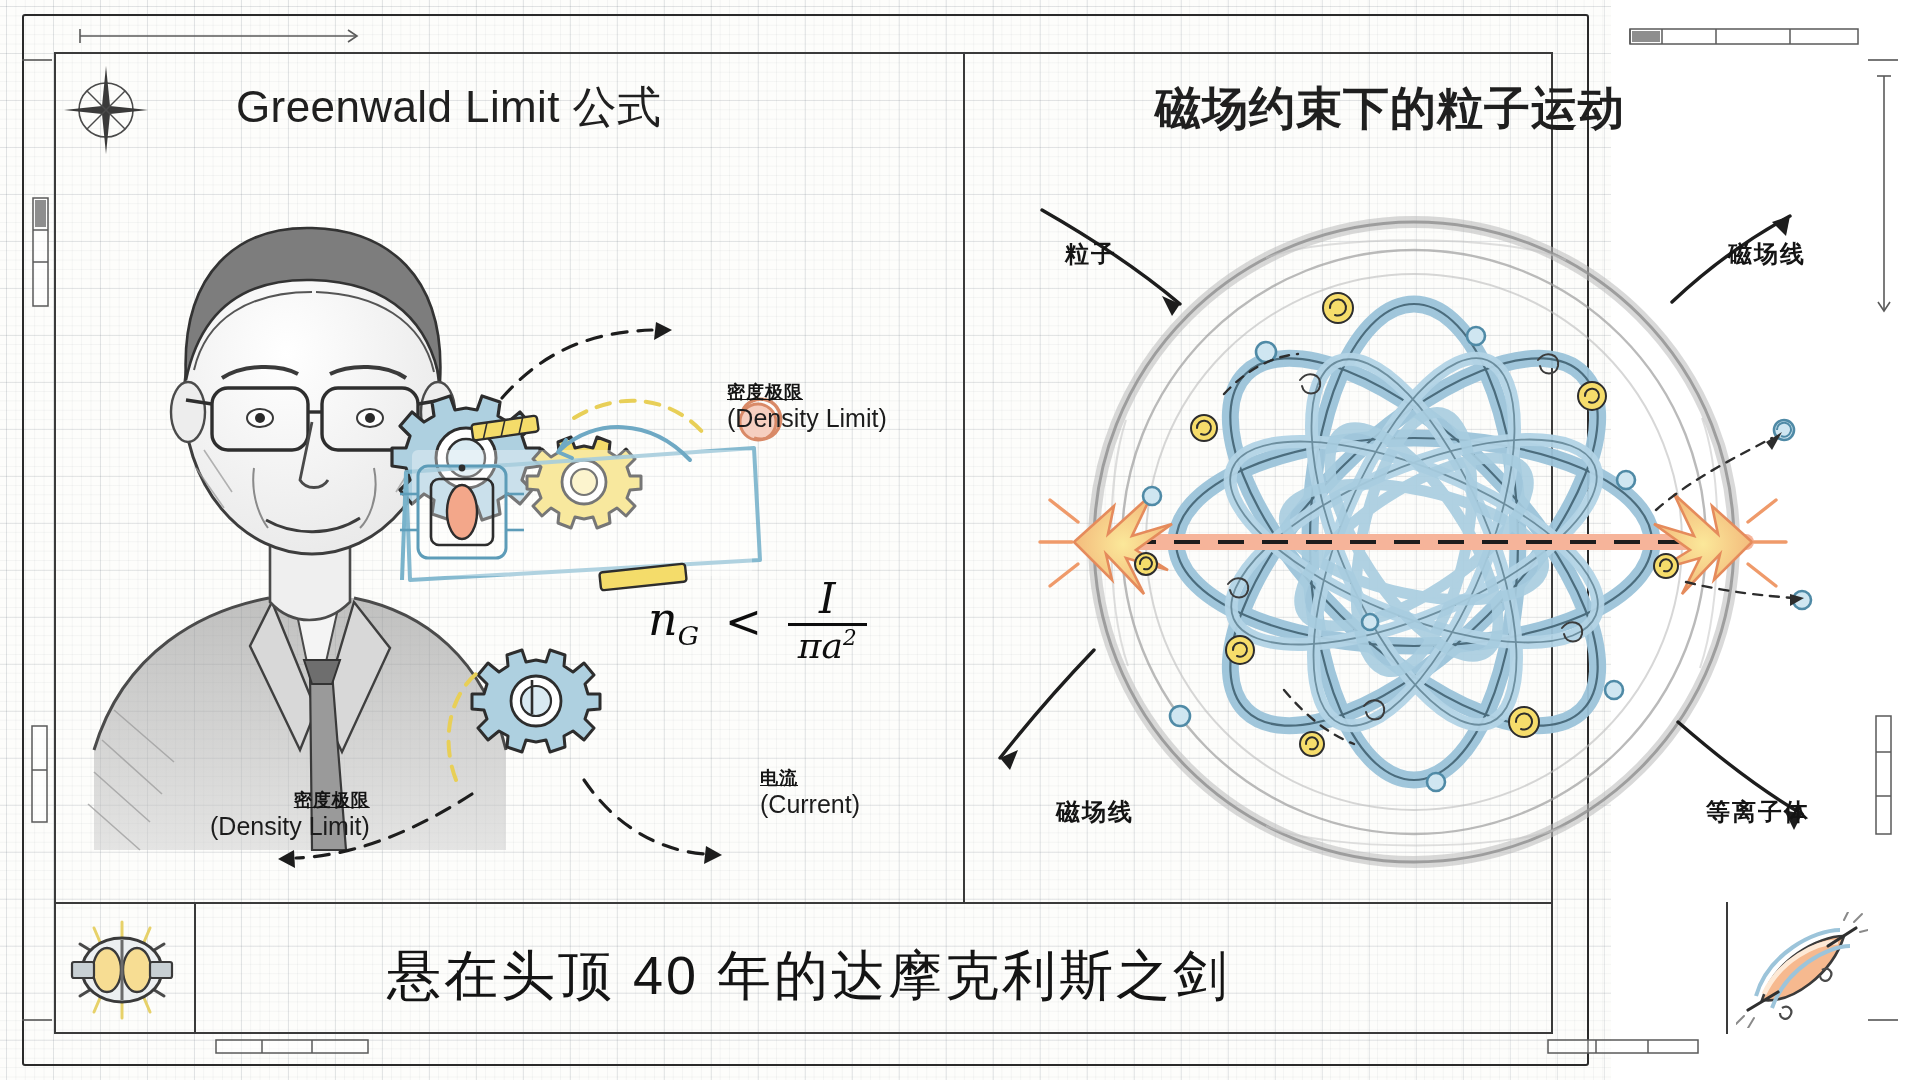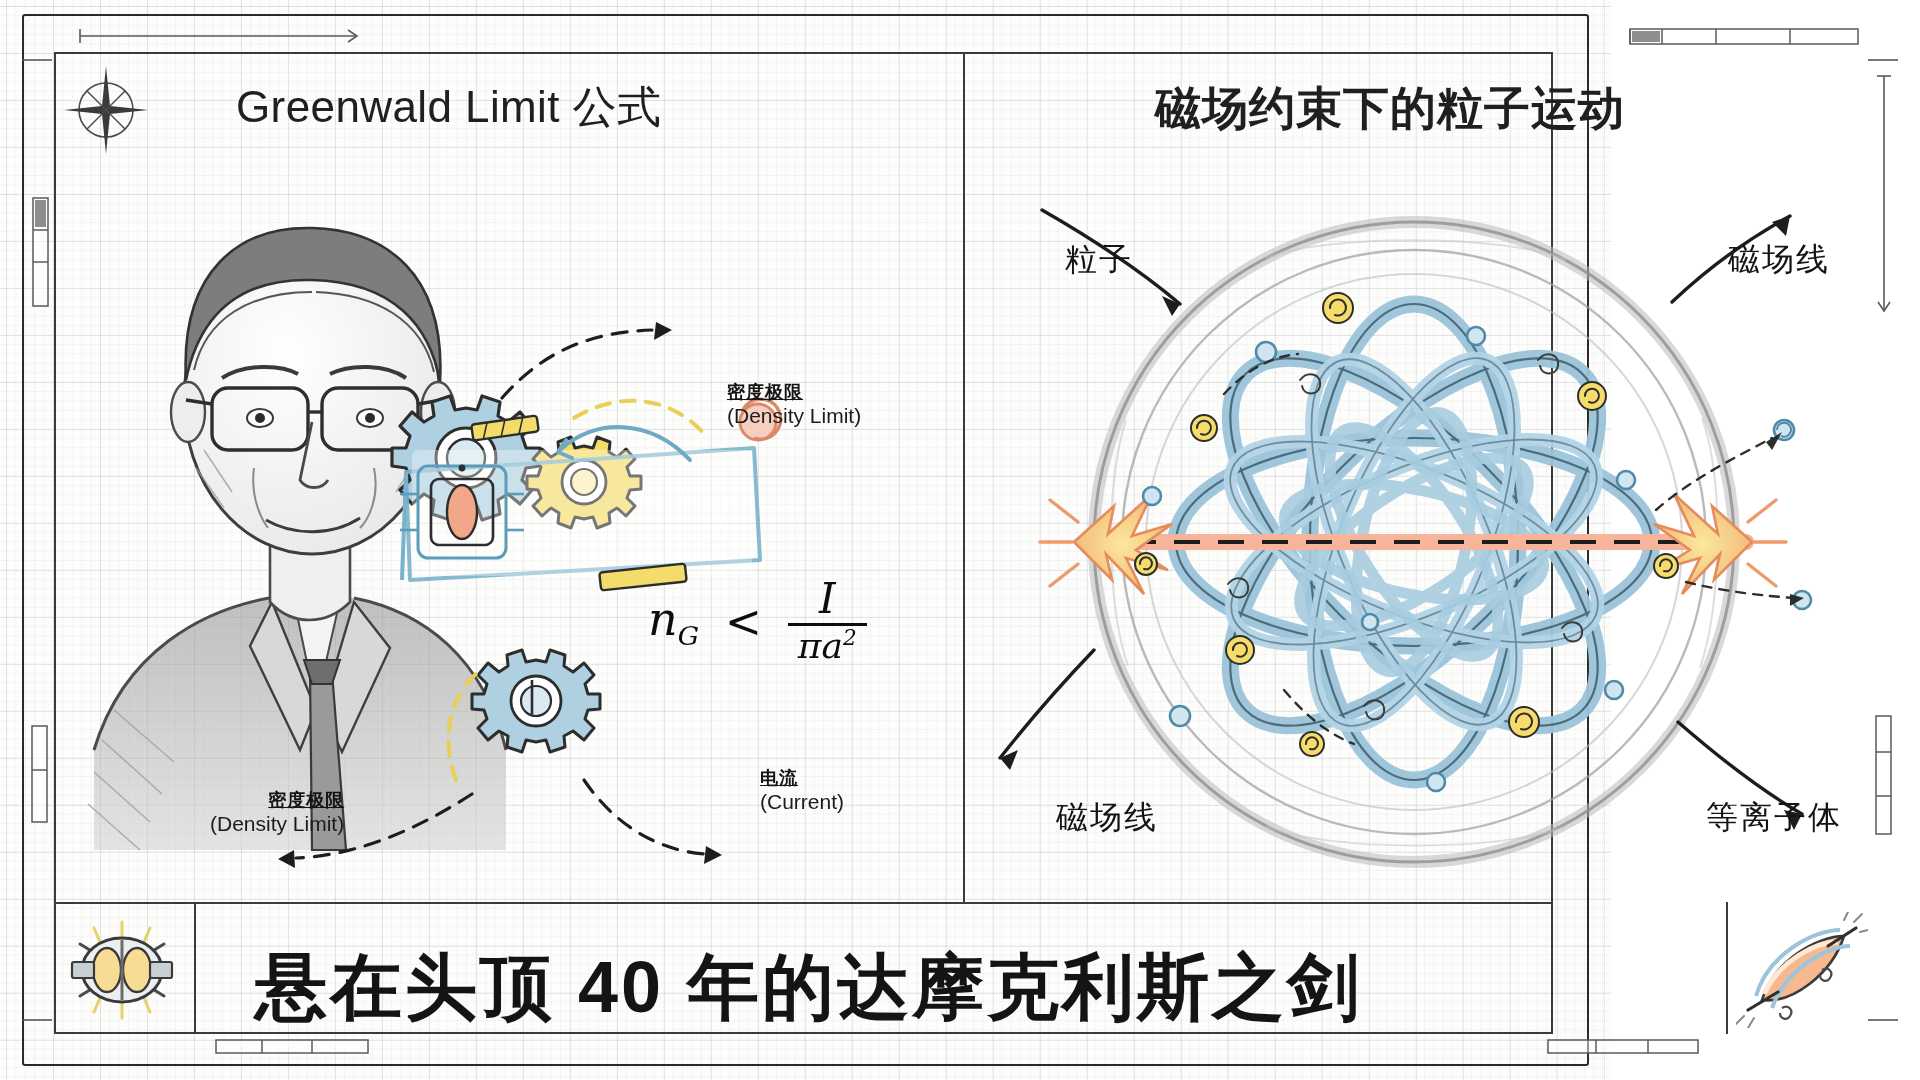--- a/index.html
+++ b/index.html
@@ -74,33 +74,33 @@
   }
 
   
   .anno { position: absolute; color: #141414; white-space: nowrap; }
   .anno .zh {
     display: block; font-size: 18px; font-weight: 700; letter-spacing: 1px;
     line-height: 1.15;
     text-decoration: underline;
   }
   .anno .en {
-    display: block; font-size: 21px; font-weight: 400; color: #1c1c1c;
+    display: block; font-size: 25px; font-weight: 400; color: #1c1c1c;
     line-height: 1.2;
   }
   .anno.right-al .zh, .anno.right-al .en { text-align: right; }
 
   .anno-big { position: absolute; color: #141414; white-space: nowrap; }
-  .anno-big .zh { font-size: 32px; font-weight: 400; letter-spacing: 2px; }
+  .anno-big .zh { font-size: 24px; font-weight: 700; letter-spacing: 2px; }
 
   
   .banner {
     position: absolute; left: 200px; right: 194px; top: 940px;
     text-align: center;
-    font-size: 72px; font-weight: 700; color: #141414;
+    font-size: 54px; font-weight: 400; color: #141414;
     letter-spacing: 3px;
   }
 
   
   .formula {
     position: absolute; left: 648px; top: 578px;
     display: flex; align-items: center; gap: 22px;
     color: #0d0d0d;
     font-family: "DejaVu Serif", "Liberation Serif", serif;
   }

